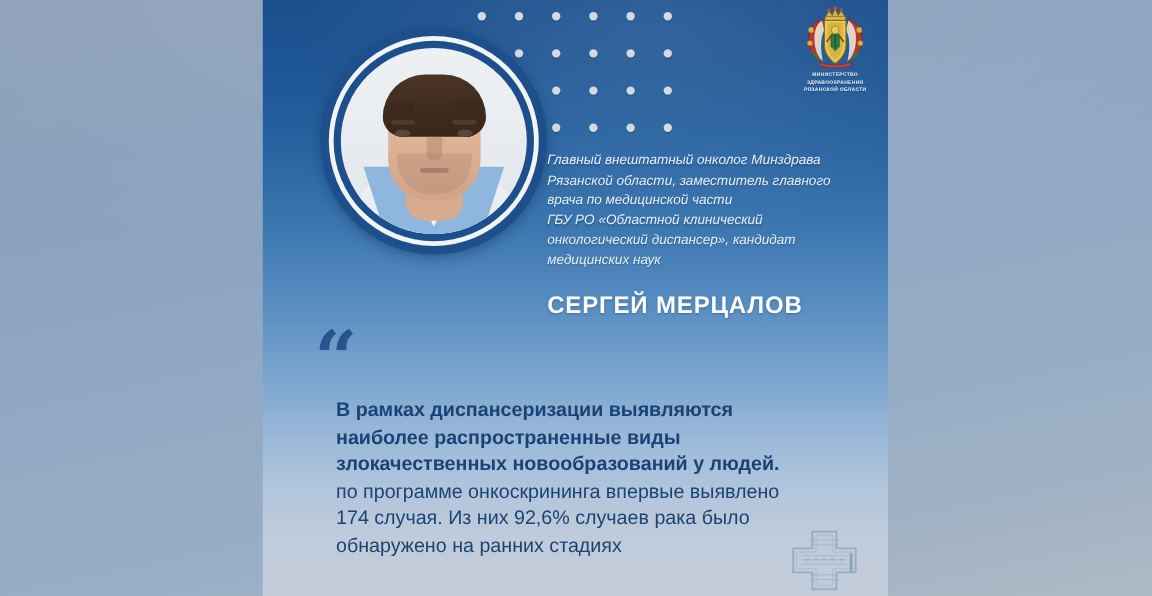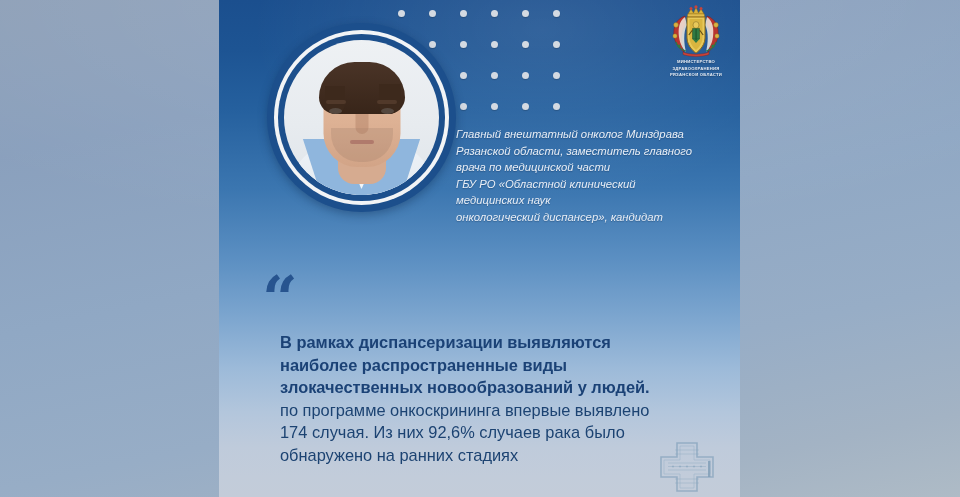--- a/index.html
+++ b/index.html
@@ -276,24 +276,25 @@
     <div class="coa-caption">МИНИСТЕРСТВО
 ЗДРАВООХРАНЕНИЯ
 РЯЗАНСКОЙ ОБЛАСТИ</div>
   </div>
 
   <div id="position">
       <div>Главный внештатный онколог Минздрава</div>
       <div>Рязанской области, заместитель главного</div>
       <div>врача по медицинской части</div>
       <div>ГБУ РО «Областной клинический</div>
+      <div>онкологический диспансер», кандидат</div>
       <div>медицинских наук</div>
-      <div>онкологический диспансер», кандидат</div>
     </div>
 
+  <div id="name">СЕРГЕЙ МЕРЦАЛОВ</div>
 
   <div id="quote-mark">“</div>
 
   <div id="quote">
       <div class="ln strong">В рамках диспансеризации выявляются</div>
       <div class="ln strong">наиболее распространенные виды</div>
       <div class="ln strong">злокачественных новообразований у людей.</div>
       <div class="ln">по программе онкоскрининга впервые выявлено</div>
       <div class="ln">174 случая. Из них 92,6% случаев рака было</div>
       <div class="ln">обнаружено на ранних стадиях</div>

